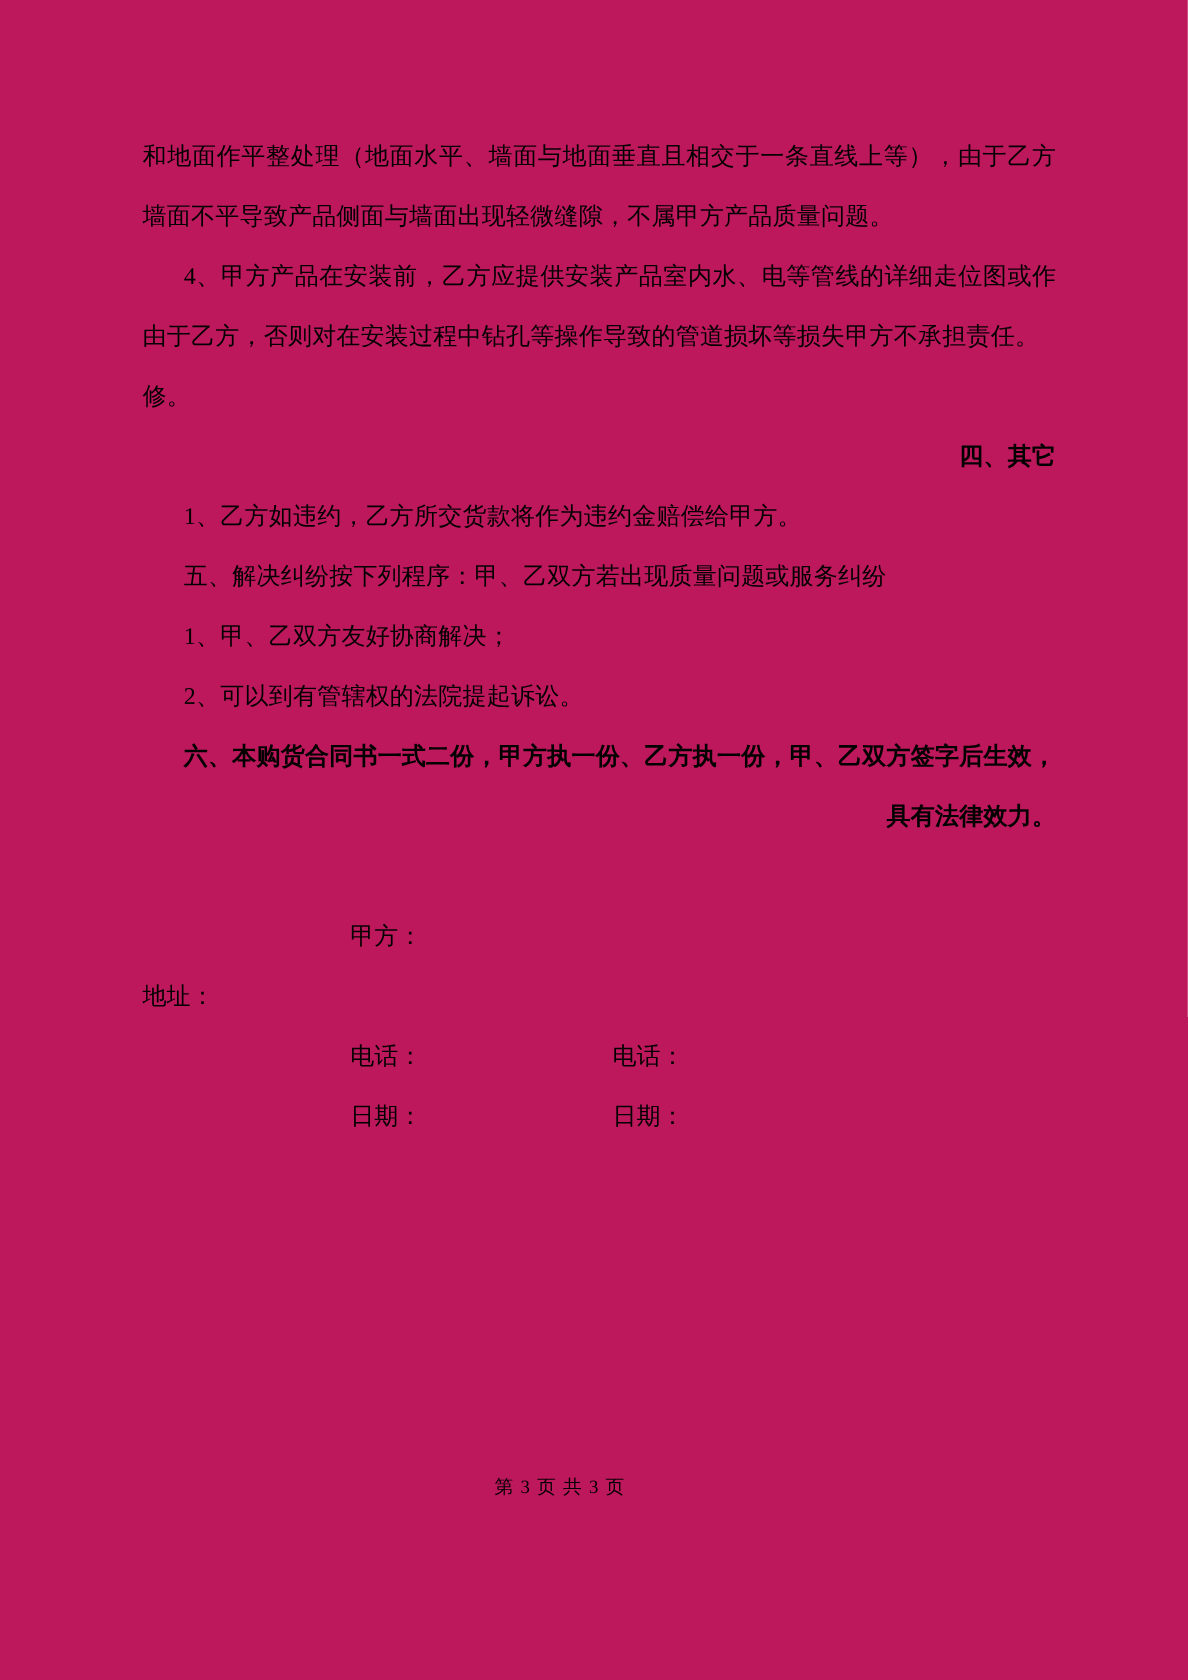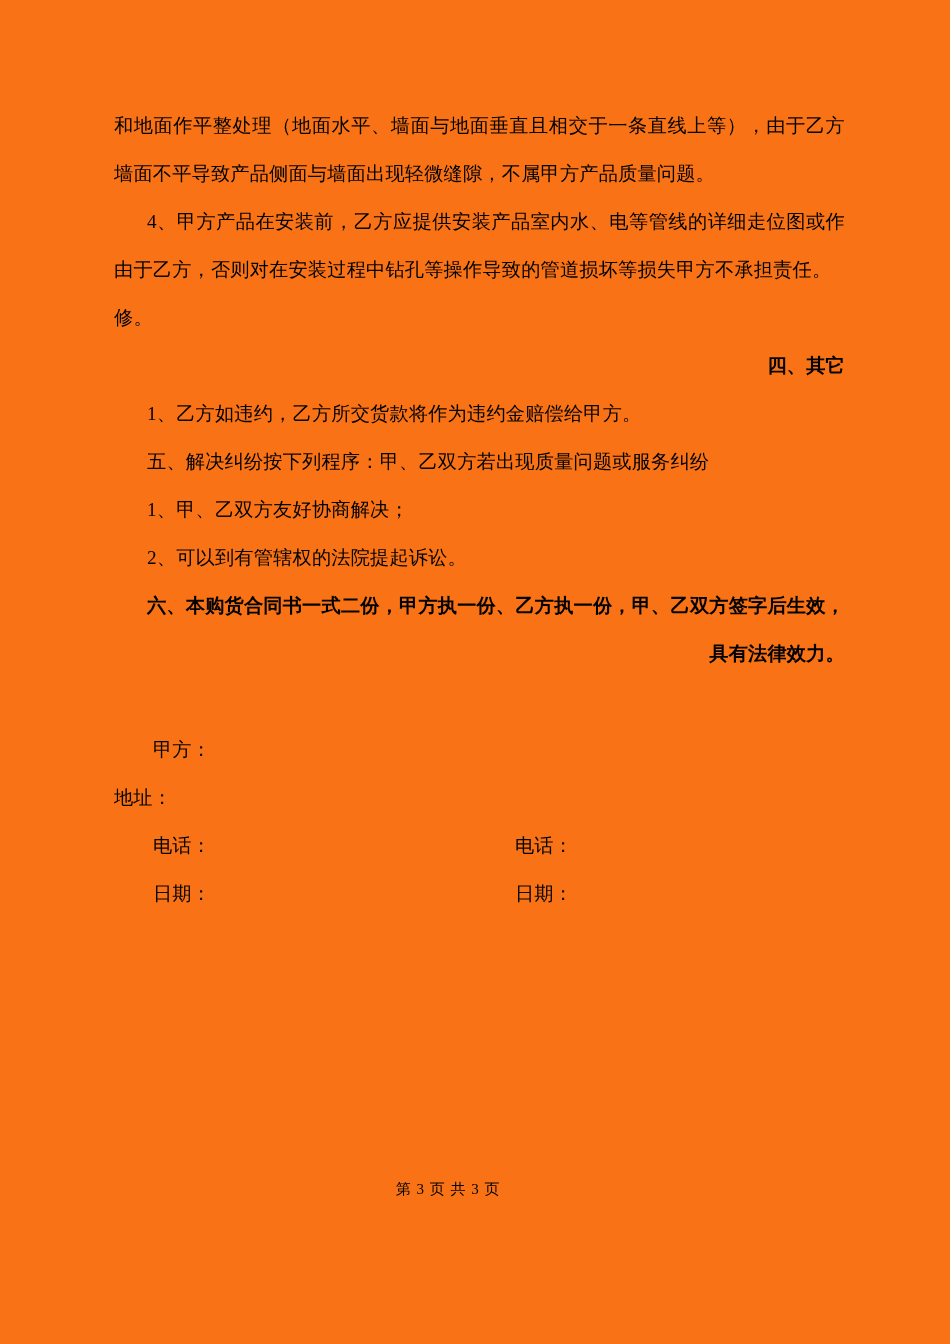--- a/index.html
+++ b/index.html
@@ -11,21 +11,21 @@
     height: 1344px;
     background: #ffffff;
     position: relative;
     overflow: hidden;
     font-family: "Liberation Serif", "DejaVu Serif", serif;
     color: #000000;
   }
   .page {
     position: absolute;
     inset: 0;
-    background: #f97316;
+    background: #be185d;
   }
   .content {
     padding: 102px 105px 0 114px;
   }
   .line {
     height: 48px;
     line-height: 48px;
     font-size: 19.2px;
     letter-spacing: 0.2px;
   }
@@ -43,23 +43,24 @@
   .spacer {
     height: 48px;
   }
   .sig-row {
     height: 48px;
     line-height: 48px;
     font-size: 19.2px;
     display: flex;
   }
   .sig-left {
-    margin-left: 39px;
+    margin-left: 14px;
     width: 362px;
     flex: 0 0 362px;
+    text-align: center;
   }
   .sig-right {
     flex: 1;
   }
   .footer {
     position: absolute;
     top: 1180px;
     left: 448px;
     transform: translateX(-50%);
     font-size: 15px;

